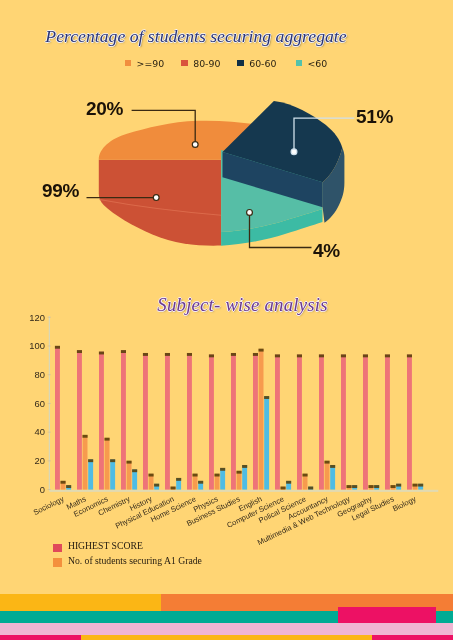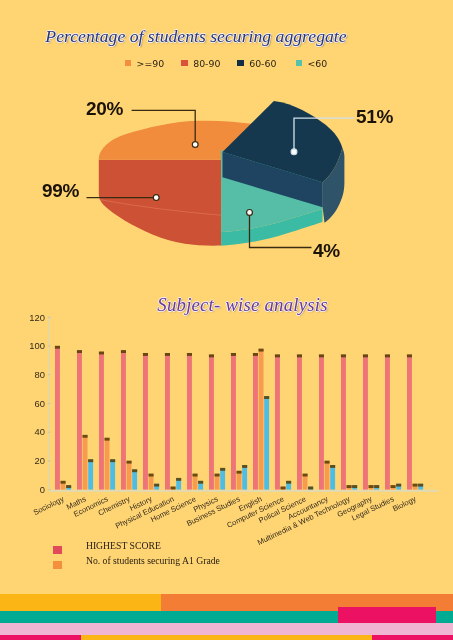--- a/index.html
+++ b/index.html
@@ -24,21 +24,21 @@
   .p25{left:42px;top:181px;}
   .p51{left:356px;top:107px;}
   .p4{left:313px;top:241px;}
   .bar-title{position:absolute;left:16px;top:294px;width:453px;text-align:center;
     font-family:"Liberation Serif",serif;font-style:italic;font-weight:400;font-size:18.8px;
     color:#6B3A8E;letter-spacing:.2px;line-height:22px;
     text-shadow:0 .8px 0 #F6F0FA, .8px 0 0 #F6F0FA, -.8px 0 0 #F6F0FA, 0 -.8px 0 #F6F0FA,
                 1.2px 1.2px 1.6px rgba(80,70,40,.45);}
   .bar-svg{position:absolute;left:0;top:310px;}
   .bar-legend{position:absolute;left:53px;top:539.3px;}
-  .blg{display:flex;align-items:flex-end;height:14.75px;gap:18px;}
+  .blg{display:flex;align-items:center;height:14.75px;}
   .bsw{width:9.3px;height:8.3px;display:inline-block;margin-right:5.6px;margin-top:2.3px;flex:0 0 auto;}
   .bs1{background:#E04A5A}.bs2{background:#F4903D}.bs3{background:#0FA8DC}
   .blt{font-family:"Liberation Serif",serif;font-size:9.7px;color:#2A2113;line-height:14.75px;white-space:nowrap;}
   .footer-bars{position:absolute;left:0;top:0;width:453px;height:640px;pointer-events:none;}
   .fb{position:absolute;}
   .fb-y {left:0;   top:594px; width:161px; height:17px; background:#FBB615;}
   .fb-o {left:161px;top:594px; width:292px; height:17px; background:#F47D35;}
   .fb-t {left:0;   top:611px; width:453px; height:12px; background:#00AB94;}
   .fb-m {left:338px;top:607px; width:98px;  height:16px; background:#ED1164;}
   .fb-p {left:0;   top:623px; width:453px; height:12px; background:#F0B5D3;}

